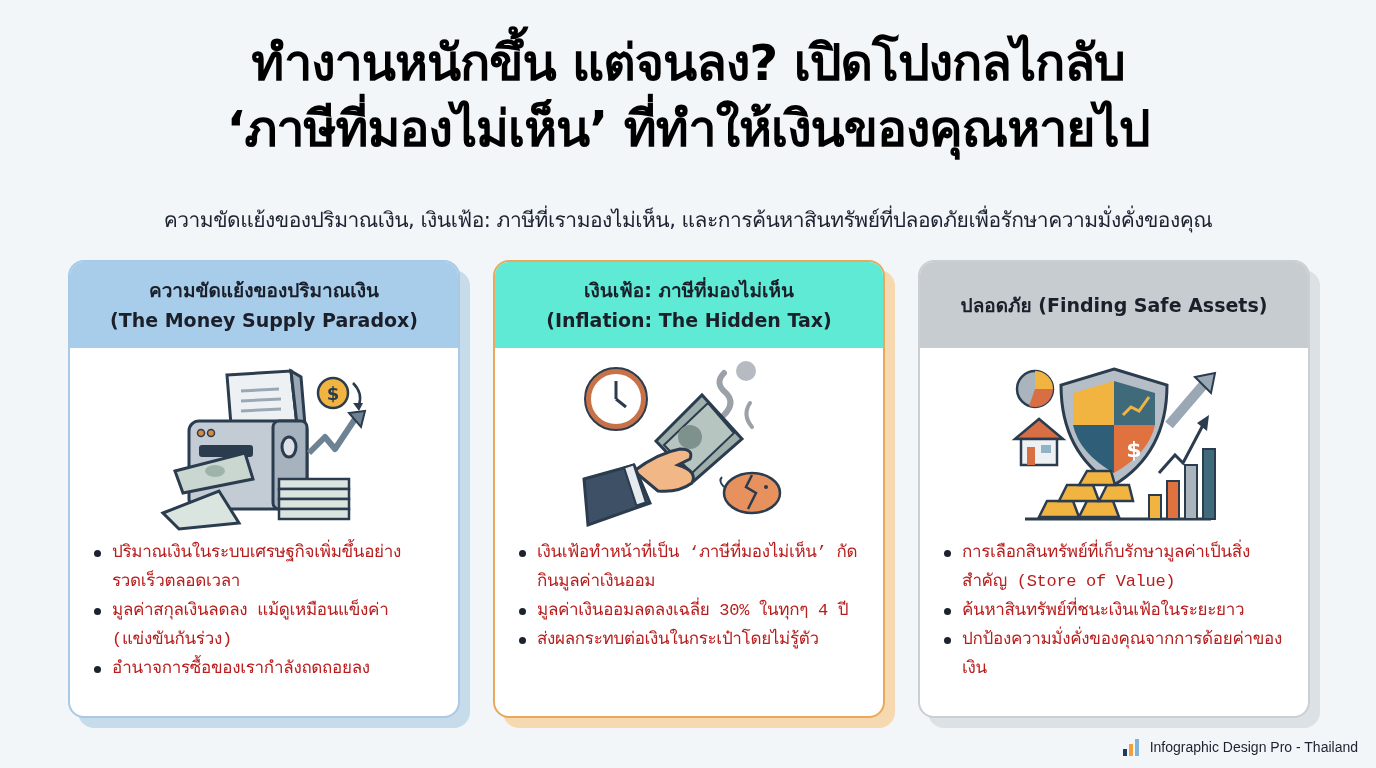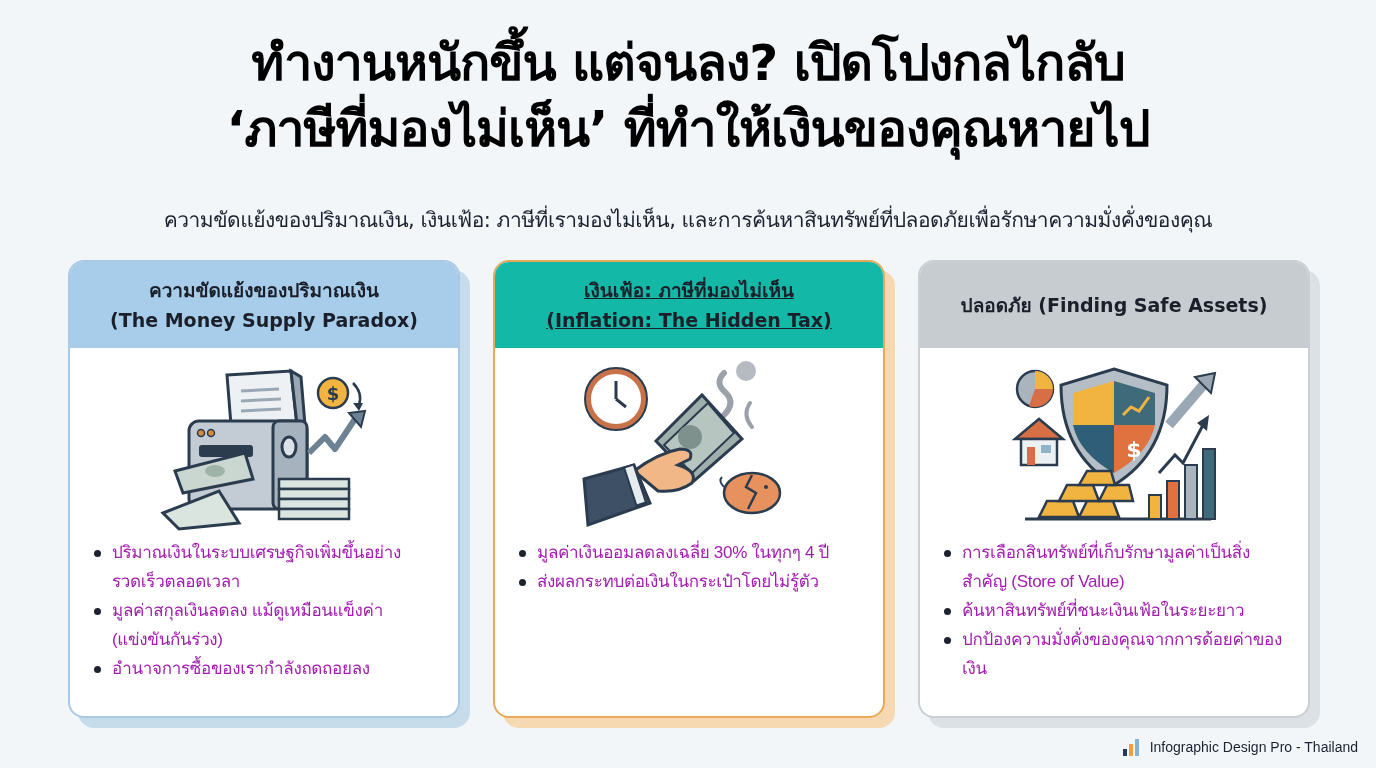--- a/index.html
+++ b/index.html
@@ -38,35 +38,35 @@
     height: 86px; display: flex; flex-direction: column;
     align-items: center; justify-content: center; text-align: center;
     font-weight: bold; color: #1a1f2a; font-size: 19px; line-height: 30px;
     font-family: "DejaVu Sans", sans-serif;
     padding: 0 16px;
   }
   .card-illu { height: 190px; display: flex; align-items: center; justify-content: center; }
   .card-list { list-style: none; padding: 0 18px 0 22px; }
   .card-list li {
     position: relative; padding-left: 20px;
-    font-size: 17px; line-height: 29px; color: #a21caf;
-    font-family: Liberation Sans, sans-serif;
+    font-size: 17px; line-height: 29px; color: #b91c1c;
+    font-family: Liberation Mono, monospace;
     letter-spacing: -0.3px;
   }
   .card-list li::before {
     content: ""; position: absolute; left: 2px; top: 12px;
     width: 7px; height: 7px; border-radius: 50%; background: #1c2230;
   }
 
   #card1 { left: 68px; border-color: #a9c9e4; }
   #card1 .card-head { background: #a7cdea; }
   #shadow1 { left: 78px; background: #c7dceb; }
 
   #card2 { left: 493px; border-color: #e8a95a; }
-  #card2 .card-head { background: #14b8a6; text-decoration: underline; }
+  #card2 .card-head { background: #5eead4; }
   #shadow2 { left: 503px; background: #f6d9b0; }
 
   #card3 { left: 918px; border-color: #c9cfd4; }
   #card3 .card-head { background: #c7ccd1; }
   #shadow3 { left: 928px; background: #dce1e5; }
 
   .footer {
     position: absolute; right: 18px; top: 738px;
     display: flex; align-items: center; gap: 8px;
     font-size: 14px; color: #1c2230;
@@ -156,20 +156,21 @@
       <path d="M10 126 L60 112 L76 150 L14 172 Z" fill="#3e5066" stroke="#2b3c4f" stroke-width="3"></path>
       <rect x="56" y="112" width="10" height="40" transform="rotate(-18 61 132)" fill="#e6ebef" stroke="#2b3c4f" stroke-width="2"></rect>
 
       <ellipse cx="178" cy="140" rx="28" ry="20" fill="#e7925e" stroke="#2b3c4f" stroke-width="2.5"></ellipse>
       <polyline points="178,122 172,134 182,140 174,156" fill="none" stroke="#2b3c4f" stroke-width="2.5"></polyline>
       <circle cx="192" cy="134" r="2" fill="#2b3c4f"></circle>
       <path d="M150 134 q-6 -6 -2 -10" fill="none" stroke="#2b3c4f" stroke-width="2"></path>
     </svg>
   </div>
   <ul class="card-list">
+    <li>เงินเฟ้อทำหน้าที่เป็น ‘ภาษีที่มองไม่เห็น’ กัดกินมูลค่าเงินออม</li>
     <li>มูลค่าเงินออมลดลงเฉลี่ย 30% ในทุกๆ 4 ปี</li>
     <li>ส่งผลกระทบต่อเงินในกระเป๋าโดยไม่รู้ตัว</li>
   </ul>
 </div>
 
 <div class="card-shadow" id="shadow3"></div>
 <div class="card" id="card3">
   <div class="card-head">
     <div>ปลอดภัย (Finding Safe Assets)</div>
   </div>

